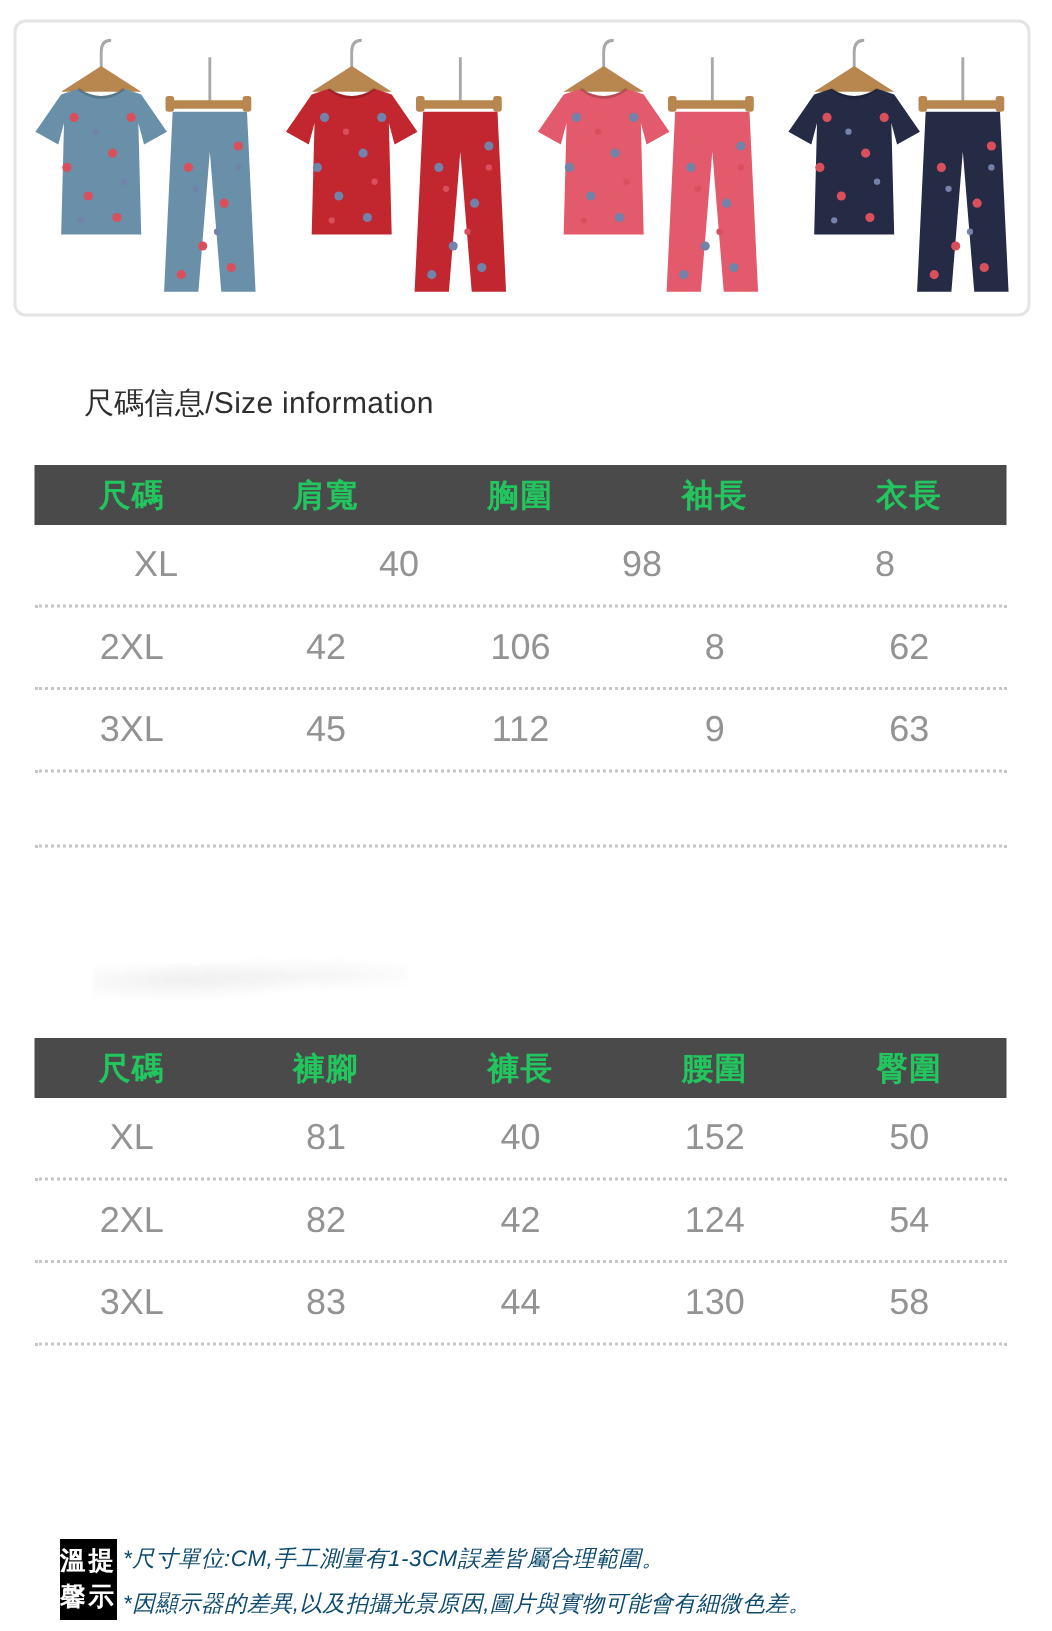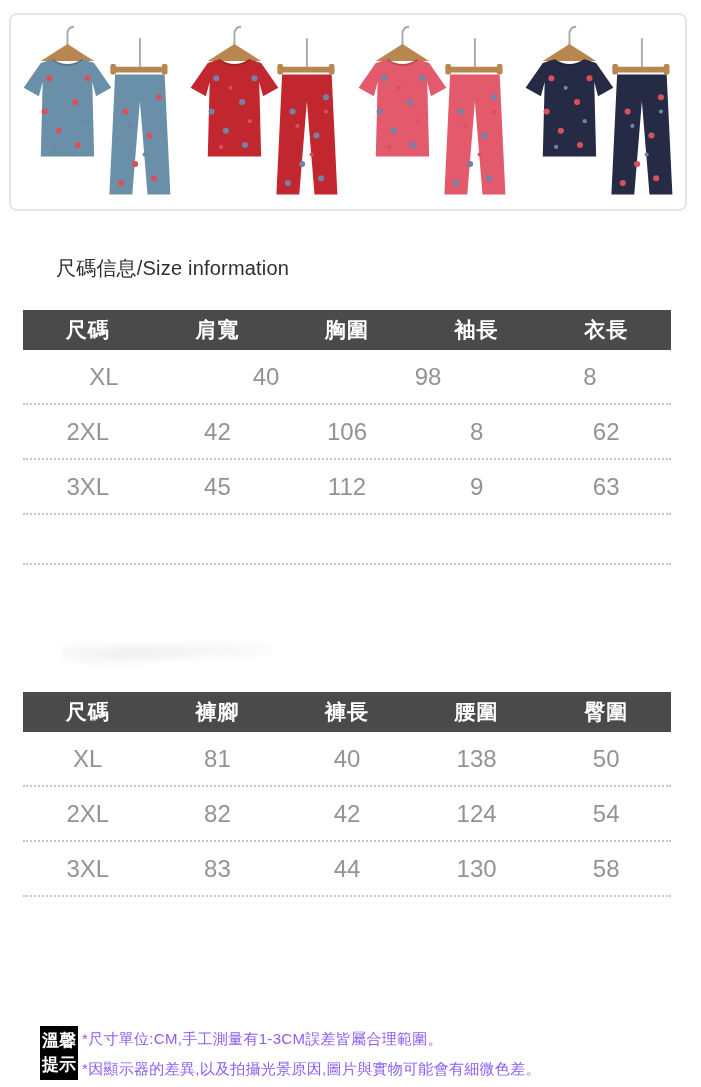--- a/index.html
+++ b/index.html
@@ -20,21 +20,21 @@
   
   .heading{
     position:absolute;left:56px;top:255px;font-size:20px;color:#2e2e2e;
     letter-spacing:0.2px;
   }
   
   .size-table{position:absolute;left:23px;width:648px;}
   .t1{top:310px;}
   .t2{top:692px;}
   .thead{
-    height:40px;display:flex;align-items:center;color:#ffffff;
+    height:40px;display:flex;align-items:center;color:#22c55e;
   }
   .thead .cell{font-size:21px;font-weight:bold;letter-spacing:1px;}
   .trow{
     height:53px;display:flex;align-items:center;color:#939393;
     border-bottom:2px dotted #c6c6c6;
   }
   .trow .cell{font-size:24px;}
   .cell{flex:1;text-align:center;}
   .dotted-divider{
     position:absolute;left:23px;top:563px;width:648px;height:0;
@@ -44,26 +44,26 @@
   .watermark{
     position:absolute;left:62px;top:630px;width:210px;height:44px;
     background:
       radial-gradient(ellipse 60% 45% at 25% 55%, rgba(120,120,120,0.10), transparent 70%),
       radial-gradient(ellipse 70% 40% at 65% 45%, rgba(120,120,120,0.08), transparent 70%);
     filter:blur(1px);
   }
   
   .tips-badge{
     position:absolute;left:40px;top:1026px;width:38px;height:54px;
-    background:#000000;color:#ffffff;display:flex;flex-direction:column;
+    background:#000000;color:#ffffff;display:flex;flex-direction:row;
     justify-content:space-between;align-items:center;box-sizing:border-box;
     padding:3px 0;font-weight:bold;font-size:17px;line-height:1.4;
   }
   .tip-line{
-    position:absolute;left:82px;color:#8b5cf6;font-size:15px;letter-spacing:0.3px;
+    position:absolute;left:82px;color:#0c4a6e;font-size:15px;letter-spacing:0.3px;font-style:italic;
   }
   .tip1{top:1030px;}
   .tip2{top:1060px;}
 </style>
 </head>
 <body>
 
 <div class="gallery">
 
   <svg class="pset" viewBox="0 0 170 195">
@@ -259,21 +259,21 @@
     <div class="cell">尺碼</div>
     <div class="cell">褲腳</div>
     <div class="cell">褲長</div>
     <div class="cell">腰圍</div>
     <div class="cell">臀圍</div>
   </div>
   <div class="trow">
     <div class="cell">XL</div>
     <div class="cell">81</div>
     <div class="cell">40</div>
-    <div class="cell">138</div>
+    <div class="cell">152</div>
     <div class="cell">50</div>
   </div>
   <div class="trow">
     <div class="cell">2XL</div>
     <div class="cell">82</div>
     <div class="cell">42</div>
     <div class="cell">124</div>
     <div class="cell">54</div>
   </div>
   <div class="trow">

